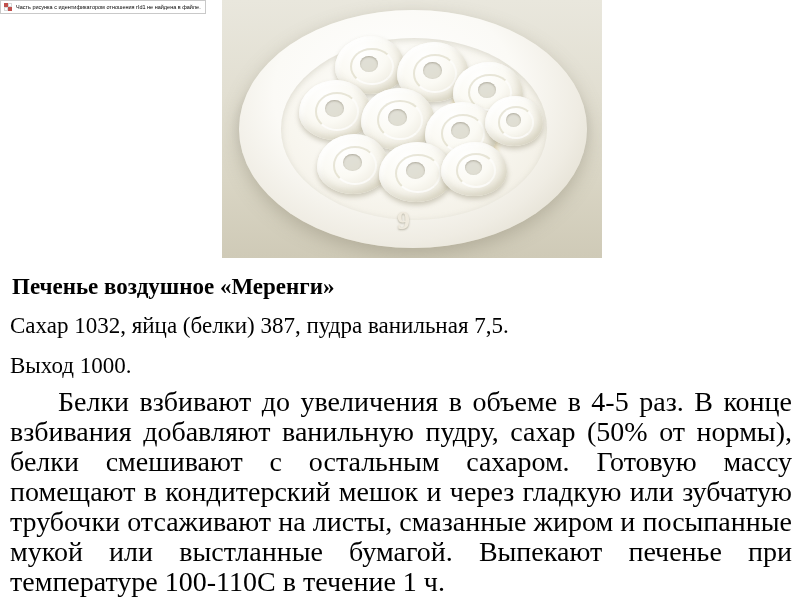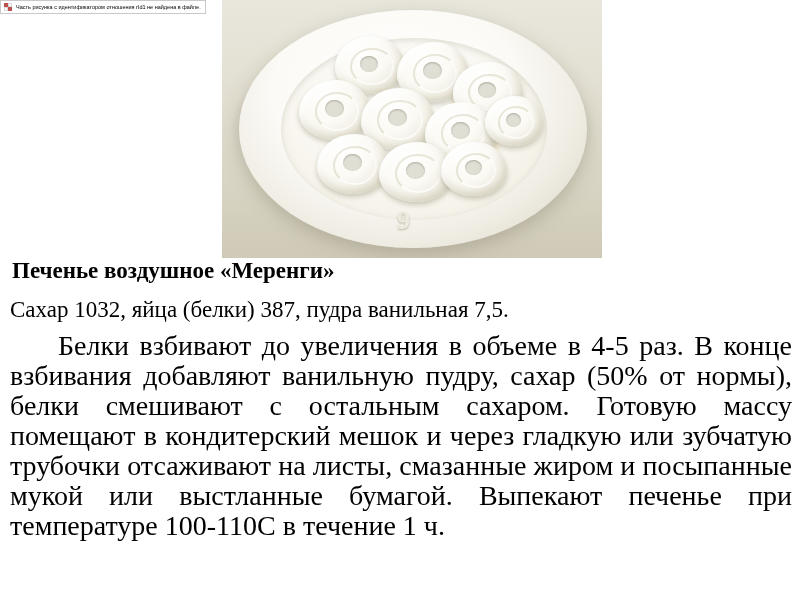--- a/index.html
+++ b/index.html
@@ -165,21 +165,21 @@
     height: 110px;
     background: radial-gradient(ellipse at 50% 40%, rgba(243,212,120,0.55) 0%, rgba(240,205,105,0.25) 55%, rgba(240,205,105,0) 78%);
     border-radius: 50%;
     filter: blur(1px);
   }
 
   
   .doc {
     position: absolute;
     left: 8px;
-    top: 256px;
+    top: 272px;
     width: 784px;
   }
   .recipe-title {
     font-family: "Liberation Serif", serif;
     font-size: 23px;
     font-weight: bold;
     line-height: 29px;
     margin: 0 0 2px 4px;
   }
   .ingredients-line,
@@ -230,14 +230,15 @@
       <div class="mer" style="left:246px; top:86px; width:58px; height:50px;"></div>
 
       <div class="plate-number">9</div>
     </div>
   </div>
 </div>
 
 <div class="doc">
   <h1 class="recipe-title">Печенье воздушное «Меренги»</h1>
   <p class="ingredients-line">Сахар 1032, яйца (белки) 387, пудра ванильная 7,5.</p>
+  <p class="yield-line">Выход 1000.</p>
   <p class="method">Белки взбивают до увеличения в объеме в 4-5 раз. В конце взбивания добавляют ванильную пудру, сахар (50% от нормы), белки смешивают с остальным сахаром. Готовую массу помещают в кондитерский мешок и через гладкую или зубчатую трубочки отсаживают на листы, смазанные жиром и посыпанные мукой или выстланные бумагой. Выпекают печенье при температуре 100-110С в течение 1 ч.</p>
 </div>
 
 </body></html>

